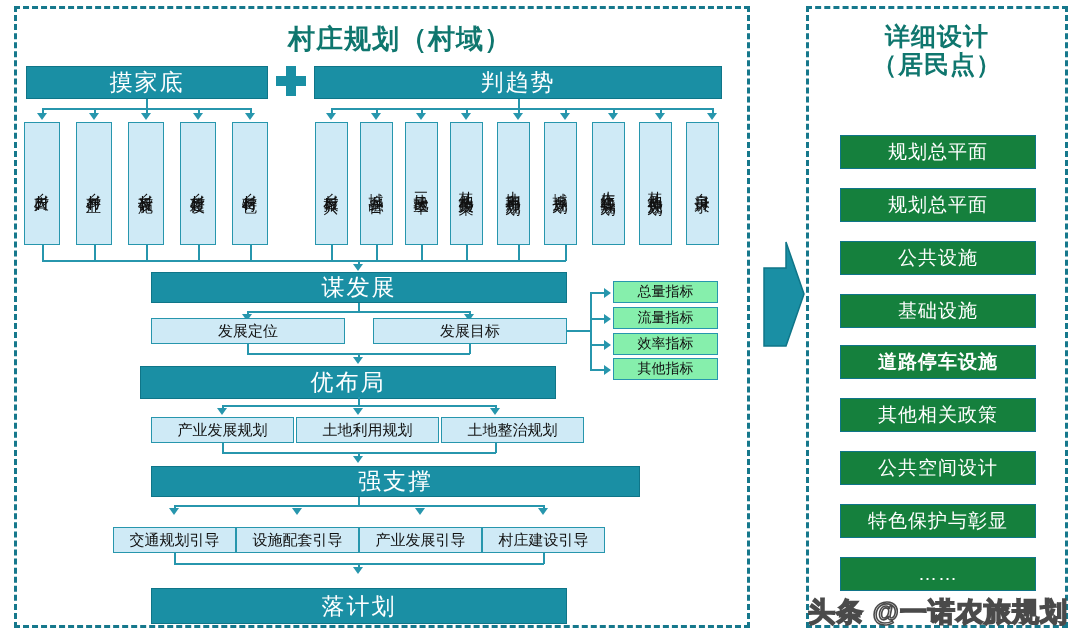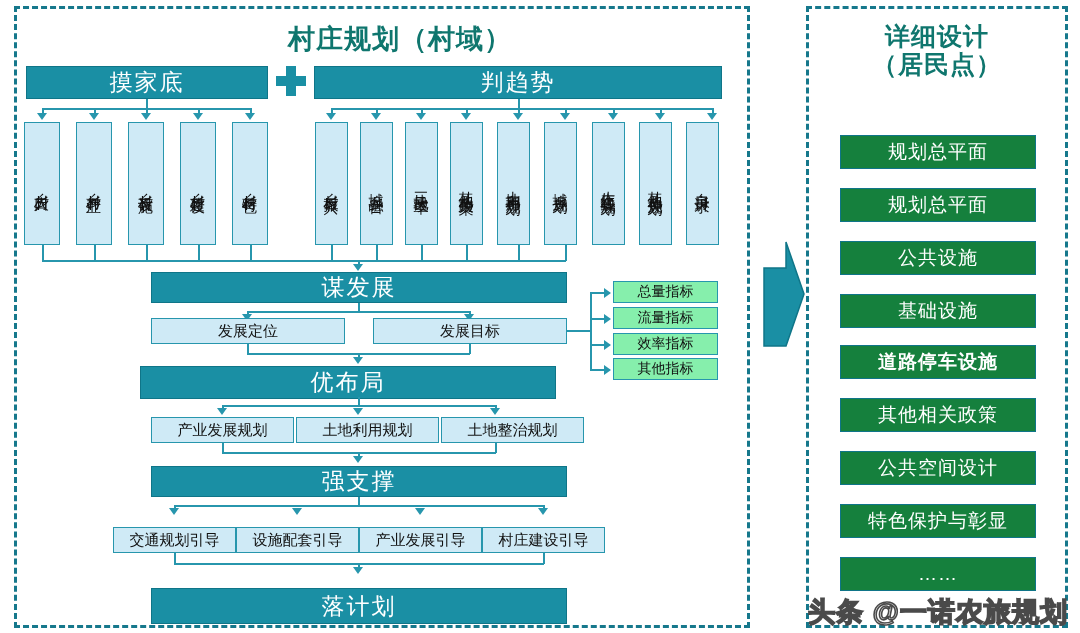--- a/index.html
+++ b/index.html
@@ -245,21 +245,21 @@
 <div class="light-box" style="left:151px;top:417px;width:143px;height:26px;">产业发展规划</div>
 <div class="light-box" style="left:296px;top:417px;width:143px;height:26px;">土地利用规划</div>
 <div class="light-box" style="left:441px;top:417px;width:143px;height:26px;">土地整治规划</div>
 
 <div class="ln v" style="left:222px;top:443px;height:10px;"></div>
 <div class="ln v" style="left:495px;top:443px;height:10px;"></div>
 <div class="ln h" style="left:222px;top:452px;width:274px;"></div>
 <div class="ln v" style="left:358px;top:452px;height:6px;"></div>
 <div class="arrow-down" style="left:353px;top:456px;"></div>
 
-<div class="dark-bar" style="left:151px;top:466px;width:416px;height:31px;">强支撑</div>
+<div class="dark-bar" style="left:151px;top:466px;width:489px;height:31px;">强支撑</div>
 
 <div class="ln v" style="left:358px;top:497px;height:9px;"></div>
 <div class="ln h" style="left:174px;top:505px;width:370px;"></div>
 <div class="ln v" style="left:174px;top:505px;height:5px;"></div>
 <div class="ln v" style="left:543px;top:505px;height:5px;"></div>
 <div class="arrow-down" style="left:169px;top:508px;"></div>
 <div class="arrow-down" style="left:292px;top:508px;"></div>
 <div class="arrow-down" style="left:415px;top:508px;"></div>
 <div class="arrow-down" style="left:538px;top:508px;"></div>
 

